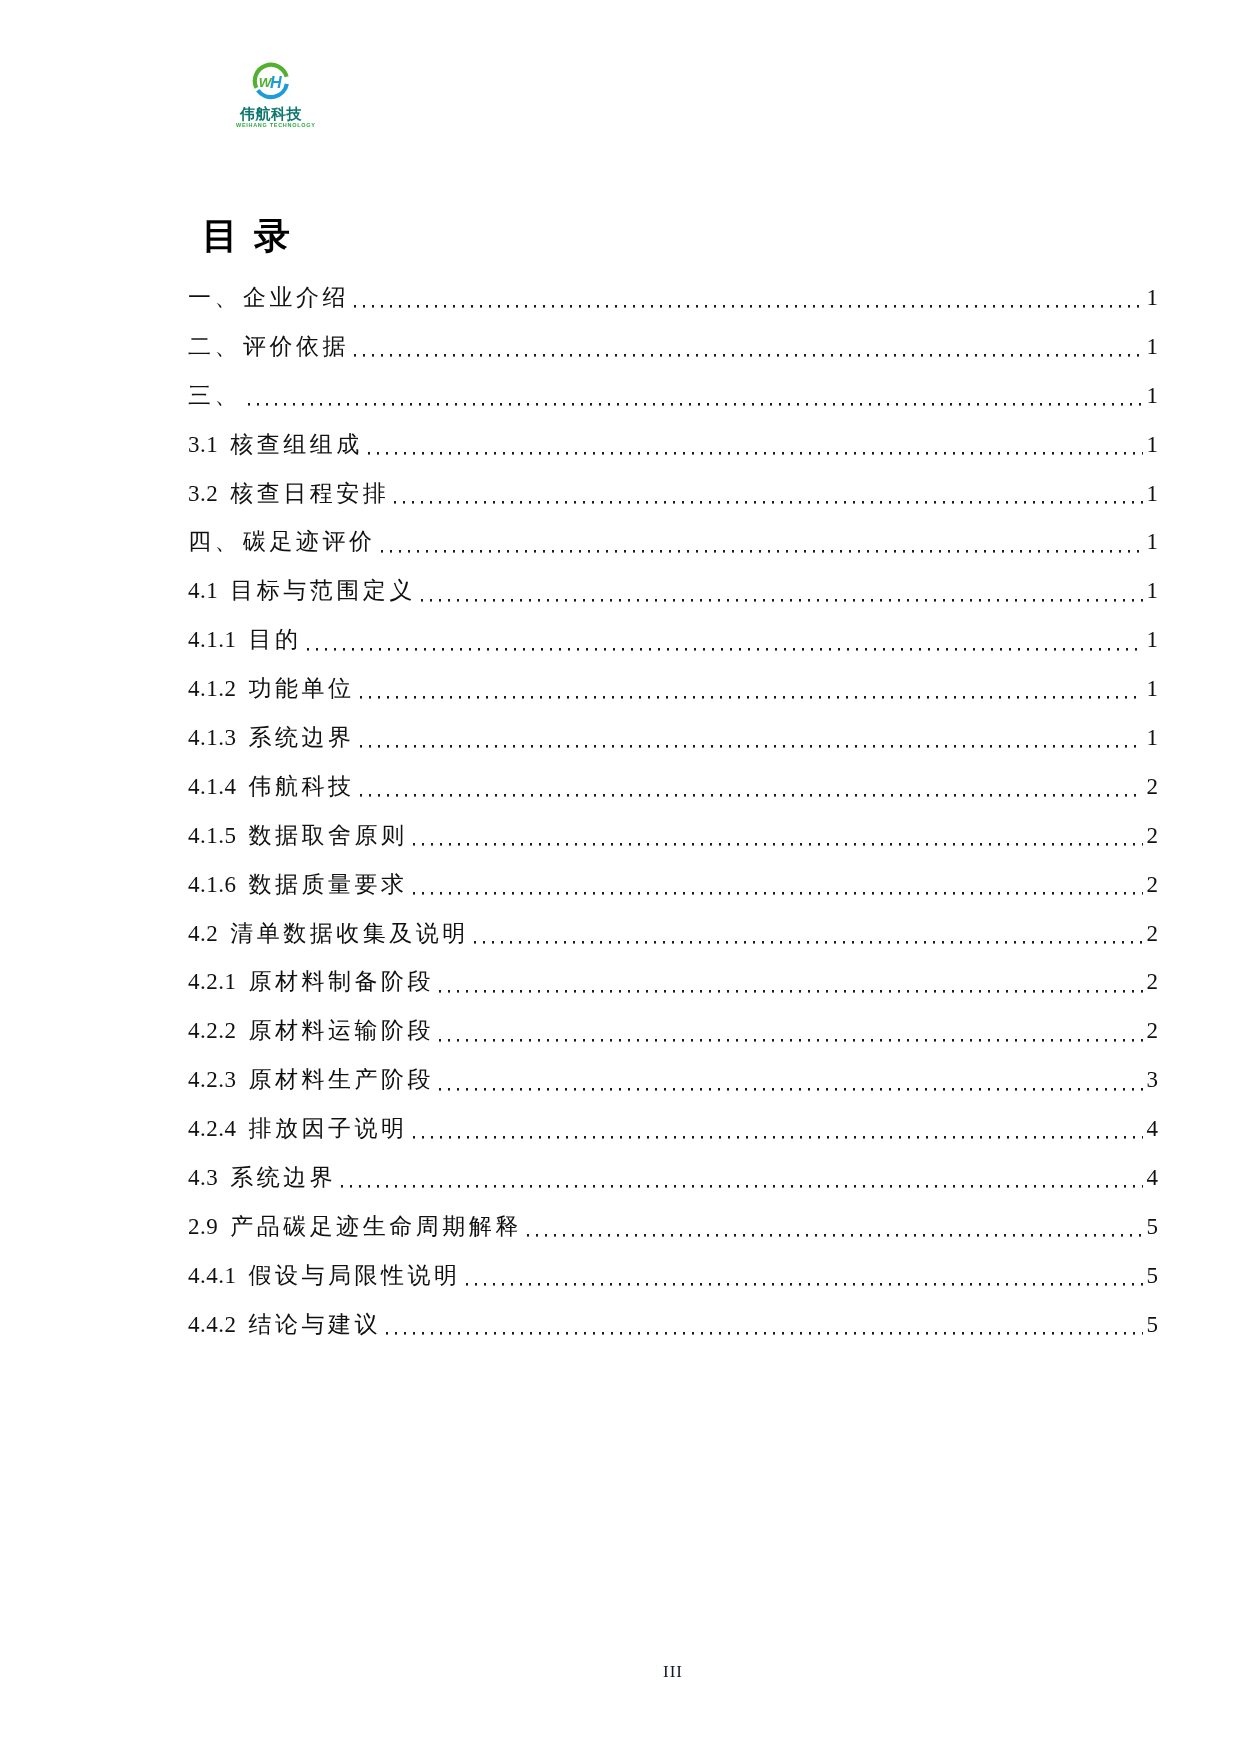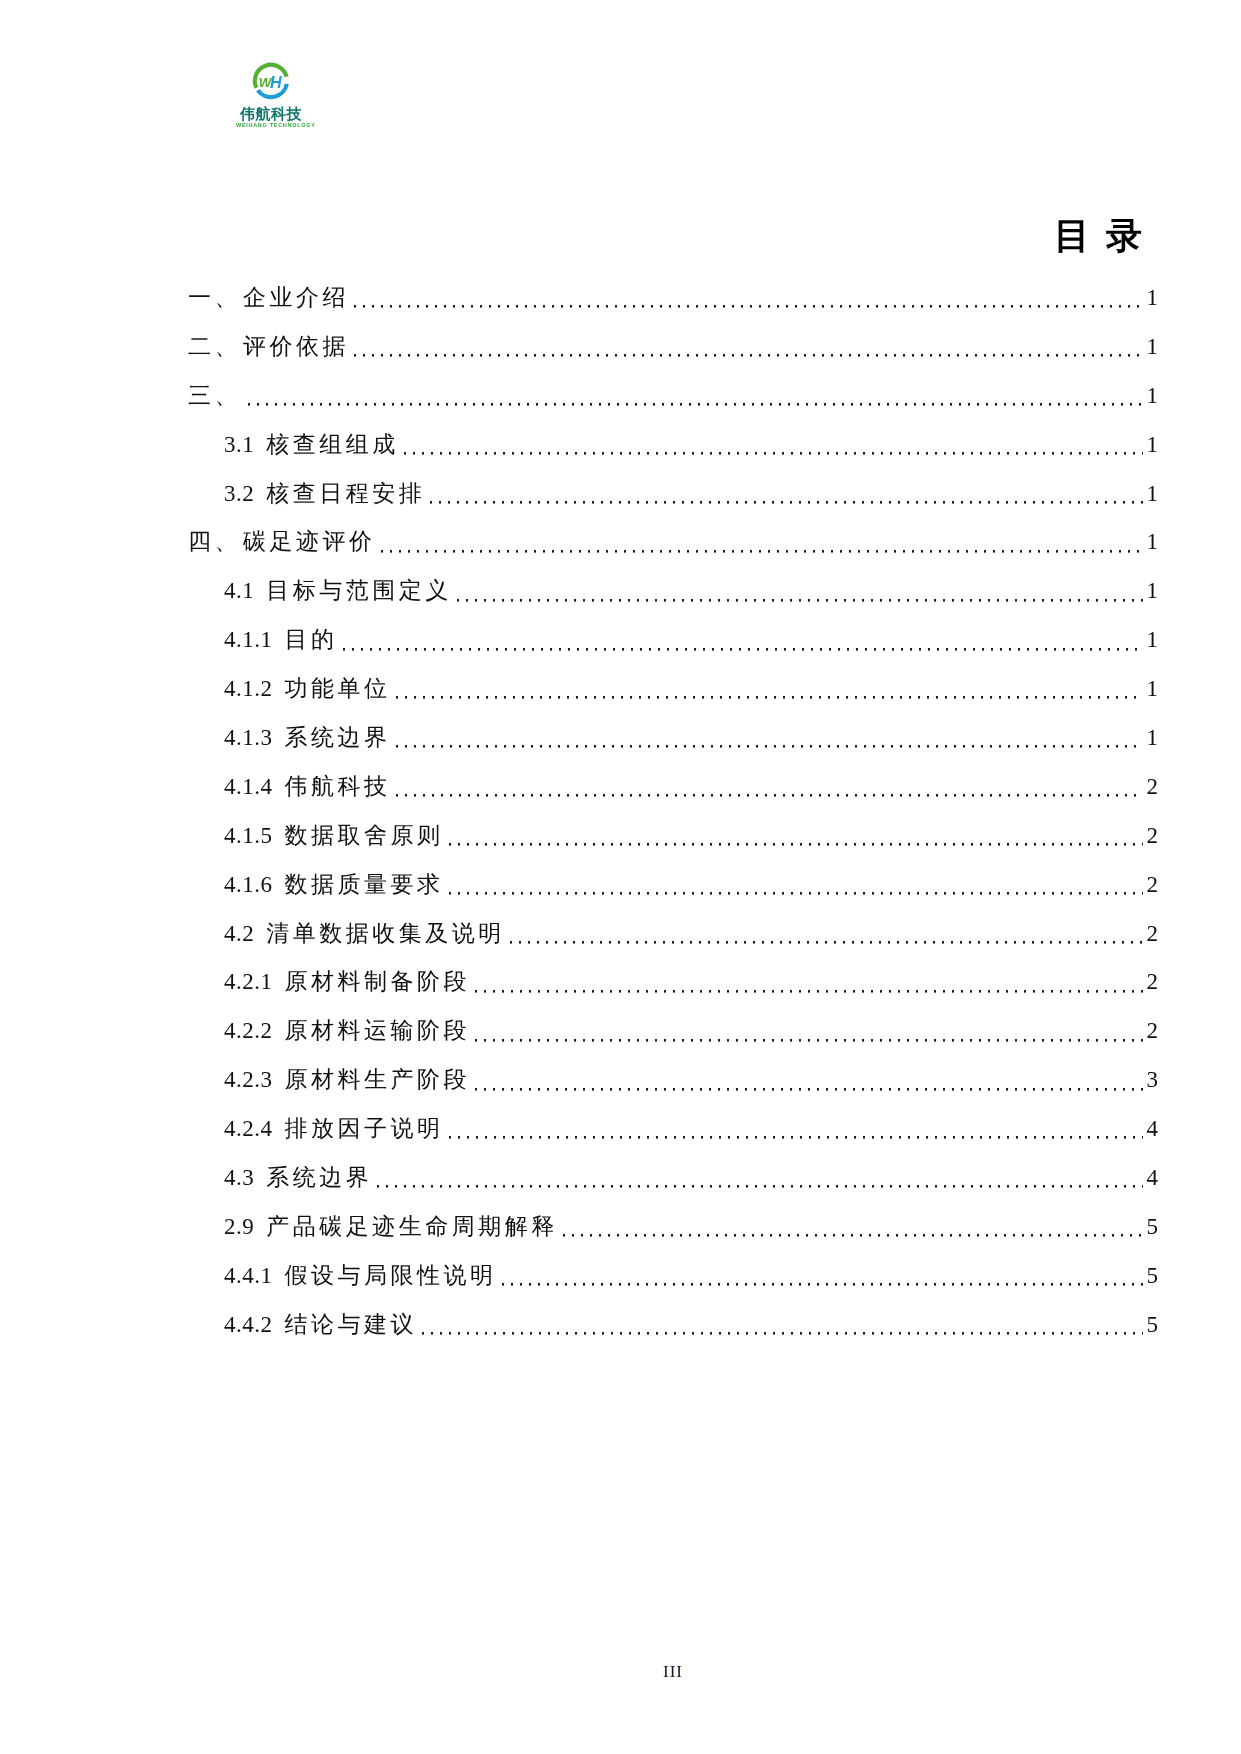--- a/index.html
+++ b/index.html
@@ -42,21 +42,21 @@
     white-space: nowrap;
   }
 
   
   .toc-title {
     position: absolute;
     left: 188px;
     right: 83px;
     top: 212px;
     margin: 0;
-    text-align: right;
+    text-align: left;
     font-size: 36px;
     font-weight: bold;
     letter-spacing: 16px;
     text-indent: 14px;
     color: #000;
   }
 
   
   .toc-list {
     position: absolute;
@@ -66,21 +66,21 @@
   }
   .toc-row {
     display: flex;
     align-items: baseline;
     height: 48.9px;
     line-height: 48.9px;
     font-size: 23px;
     white-space: nowrap;
   }
   .toc-num { letter-spacing: 0.5px; flex: none; }
-  .row-digit .toc-num { margin-right: 12px; margin-left: 36px; }
+  .row-digit .toc-num { margin-right: 12px; }
   .row-cjk  .toc-num { margin-right: 2px; letter-spacing: 3.5px; }
   .toc-text { letter-spacing: 3.5px; flex: none; }
   .toc-dots {
     flex: 1 1 auto;
     align-self: stretch;
     margin-left: 5px;
     margin-right: 4px;
     background-image: repeating-linear-gradient(to right, #1c1c1c 0 2.3px, transparent 2.3px 9px);
     background-size: 100% 2.6px;
     background-repeat: no-repeat;

